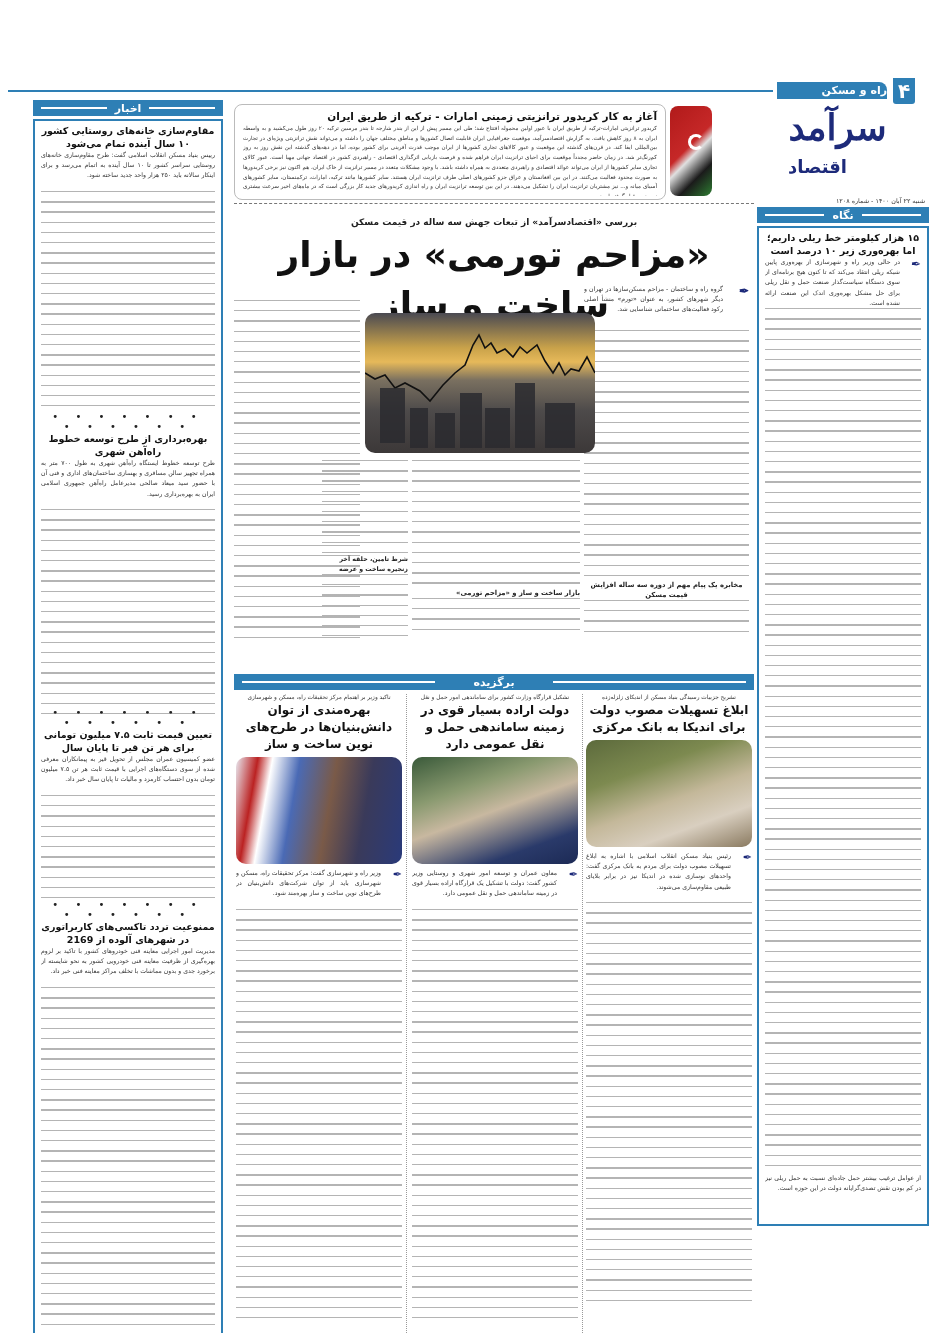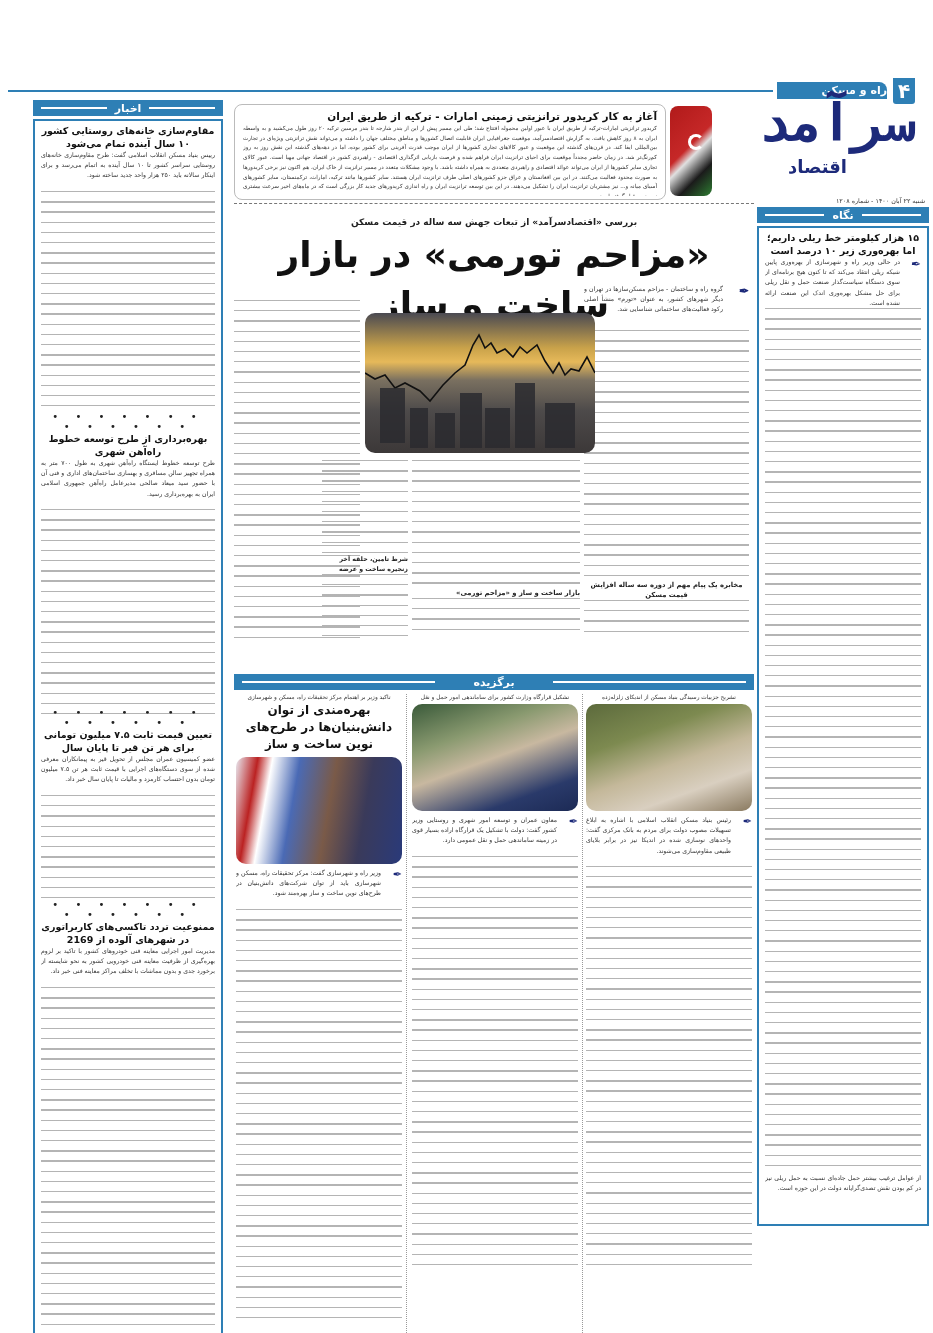--- a/index.html
+++ b/index.html
@@ -16,21 +16,21 @@
 h3{font-size:9.5px;font-weight:bold;text-align:center;line-height:13px;color:#111}
 </style>
 </head>
 <body>
 
 <div class="abs bluebar" style="right:18px;top:78px;width:22px;height:26px;font-size:20px;font-weight:bold;text-align:center;line-height:26px;border-radius:0 0 3px 3px">۴</div>
 <div class="abs bluebar" style="right:46px;top:82px;width:110px;height:17px;border-radius:0 8px 0 0;font-size:11px;font-weight:bold;text-align:right;line-height:17px">راه و مسکن</div>
 <div class="abs" style="right:160px;top:90px;width:765px;height:2px;background:#2e7fb5"></div>
 
 <div class="abs" style="right:18px;top:100px;width:155px;height:96px;color:#1d2a7a;text-align:center">
-  <div style="font-family:Liberation Mono, monospace;font-size:52px;font-weight:bold;line-height:56px">سرآمد</div>
+  <div style="font-family:Liberation Serif, serif;font-size:36px;font-weight:bold;line-height:56px">سرآمد</div>
   <div style="font-size:18px;font-weight:bold;line-height:22px;margin-right:40px">اقتصاد</div>
 </div>
 <div class="abs" style="right:8px;top:197px;width:165px;font-size:6.4px;color:#333;text-align:right">شنبه ۲۲ آبان ۱۴۰۰ - شماره ۱۲۰۸</div>
 
 <div class="abs" style="left:670px;top:106px;width:42px;height:90px;border-radius:8px;overflow:hidden;background:linear-gradient(135deg,#b11a1a 0%,#c62828 45%,#e0e0e0 55%,#1b1b1b 75%,#2e7d32 100%)">
   <div style="position:absolute;right:8px;top:28px;width:16px;height:16px;border-radius:50%;border:3px solid #fff;border-right-color:transparent"></div>
 </div>
 <div class="abs" style="left:234px;top:104px;width:432px;height:96px;border:1px solid #bbb;border-radius:8px;padding:4px 8px">
   <div style="font-size:10.5px;font-weight:bold;color:#111;line-height:15px">آغاز به کار کریدور ترانزیتی زمینی امارات - ترکیه از طریق ایران</div>
   <div class="txt" style="height:72px;font-size:5.6px;line-height:9.7px">کریدور ترانزیتی امارات-ترکیه از طریق ایران با عبور اولین محموله افتتاح شد؛ طی این مسیر پیش از این از بندر شارجه تا بندر مرسین ترکیه ۲۰ روز طول می‌کشید و به واسطه ایران به ۸ روز کاهش یافت. به گزارش اقتصادسرآمد، موقعیت جغرافیایی ایران قابلیت اتصال کشورها و مناطق مختلف جهان را داشته و می‌تواند نقش ترانزیتی ویژه‌ای در تجارت بین‌المللی ایفا کند. در قرن‌های گذشته این موقعیت و عبور کالاهای تجاری کشورها از ایران موجب قدرت آفرینی برای کشور بوده، اما در دهه‌های گذشته این نقش روز به روز کم‌رنگ‌تر شد. در زمان حاضر مجدداً موقعیت برای احیای ترانزیت ایران فراهم شده و فرصت بازیابی اثرگذاری اقتصادی - راهبردی کشور در اقتصاد جهانی مهیا است. عبور کالای تجاری سایر کشورها از ایران می‌تواند عوائد اقتصادی و راهبردی متعددی به همراه داشته باشد. با وجود مشکلات متعدد در مسیر ترانزیت از خاک ایران، هم اکنون نیز برخی کریدورها به صورت محدود فعالیت می‌کنند. در این بین افغانستان و عراق جزو کشورهای اصلی طرف ترانزیت ایران هستند. سایر کشورها مانند ترکیه، امارات، ترکمنستان، سایر کشورهای آسیای میانه و... نیز مشتریان ترانزیت ایران را تشکیل می‌دهند. در این بین توسعه ترانزیت ایران و راه اندازی کریدورهای جدید کار بزرگی است که در ماه‌های اخیر سرعت بیشتری نسبت به قبل گرفته است.</div>
@@ -122,31 +122,33 @@
 </div>
 
 <div class="abs bluebar sec-head" style="left:234px;top:674px;width:520px">
   <span class="ln"></span>
     <span style="padding:0 30px">برگزیده</span>
     <span class="ln"></span>
 </div>
 
 <div class="abs" style="left:586px;top:694px;width:166px;height:639px">
   <div style="font-size:5.8px;text-align:center;color:#333">تشریح جزییات رسیدگی بنیاد مسکن از اندیکای زلزله‌زده</div>
+  <div style="font-size:12px;font-weight:bold;text-align:center;line-height:17px;color:#111;margin-top:2px">ابلاغ تسهیلات مصوب دولت برای اندیکا به بانک مرکزی</div>
   <div class="photo" style="height:107px;margin-top:4px;background:linear-gradient(160deg,#5c6a3c 0%,#7d8a50 30%,#c4b89a 55%,#d9cfc0 75%,#8a7a60 100%)">
     
   </div>
   <div style="float:right;width:18px;height:20px;margin:4px 0 0 3px;color:#1d2a7a;font-size:11px">✒</div>
   <div class="txt" style="height:51px;margin-top:4px">رئیس بنیاد مسکن انقلاب اسلامی با اشاره به ابلاغ تسهیلات مصوب دولت برای مردم به بانک مرکزی گفت: واحدهای نوسازی شده در اندیکا نیز در برابر بلایای طبیعی مقاوم‌سازی می‌شوند.</div>
   <div class="fill" style="height:400px"></div>
 </div>
 <div class="abs" style="left:582px;top:694px;height:639px;border-left:1px dotted #999"></div>
 
 <div class="abs" style="left:412px;top:694px;width:166px;height:639px">
   <div style="font-size:5.8px;text-align:center;color:#333">تشکیل قرارگاه وزارت کشور برای ساماندهی امور حمل و نقل</div>
+  <div style="font-size:12px;font-weight:bold;text-align:center;line-height:17px;color:#111;margin-top:2px">دولت اراده بسیار قوی در زمینه ساماندهی حمل و نقل عمومی دارد</div>
   <div class="photo" style="height:107px;margin-top:4px;background:linear-gradient(160deg,#3a5a3a 0%,#8a9a70 30%,#c8b8a0 50%,#2a3a6a 80%,#1c2a55 100%)">
     
   </div>
   <div style="float:right;width:18px;height:20px;margin:4px 0 0 3px;color:#1d2a7a;font-size:11px">✒</div>
   <div class="txt" style="height:41px;margin-top:4px">معاون عمران و توسعه امور شهری و روستایی وزیر کشور گفت: دولت با تشکیل یک قرارگاه اراده بسیار قوی در زمینه ساماندهی حمل و نقل عمومی دارد.</div>
   <div class="fill" style="height:410px"></div>
 </div>
 <div class="abs" style="left:406px;top:694px;height:639px;border-left:1px dotted #999"></div>
 
 <div class="abs" style="left:236px;top:694px;width:166px;height:639px">

